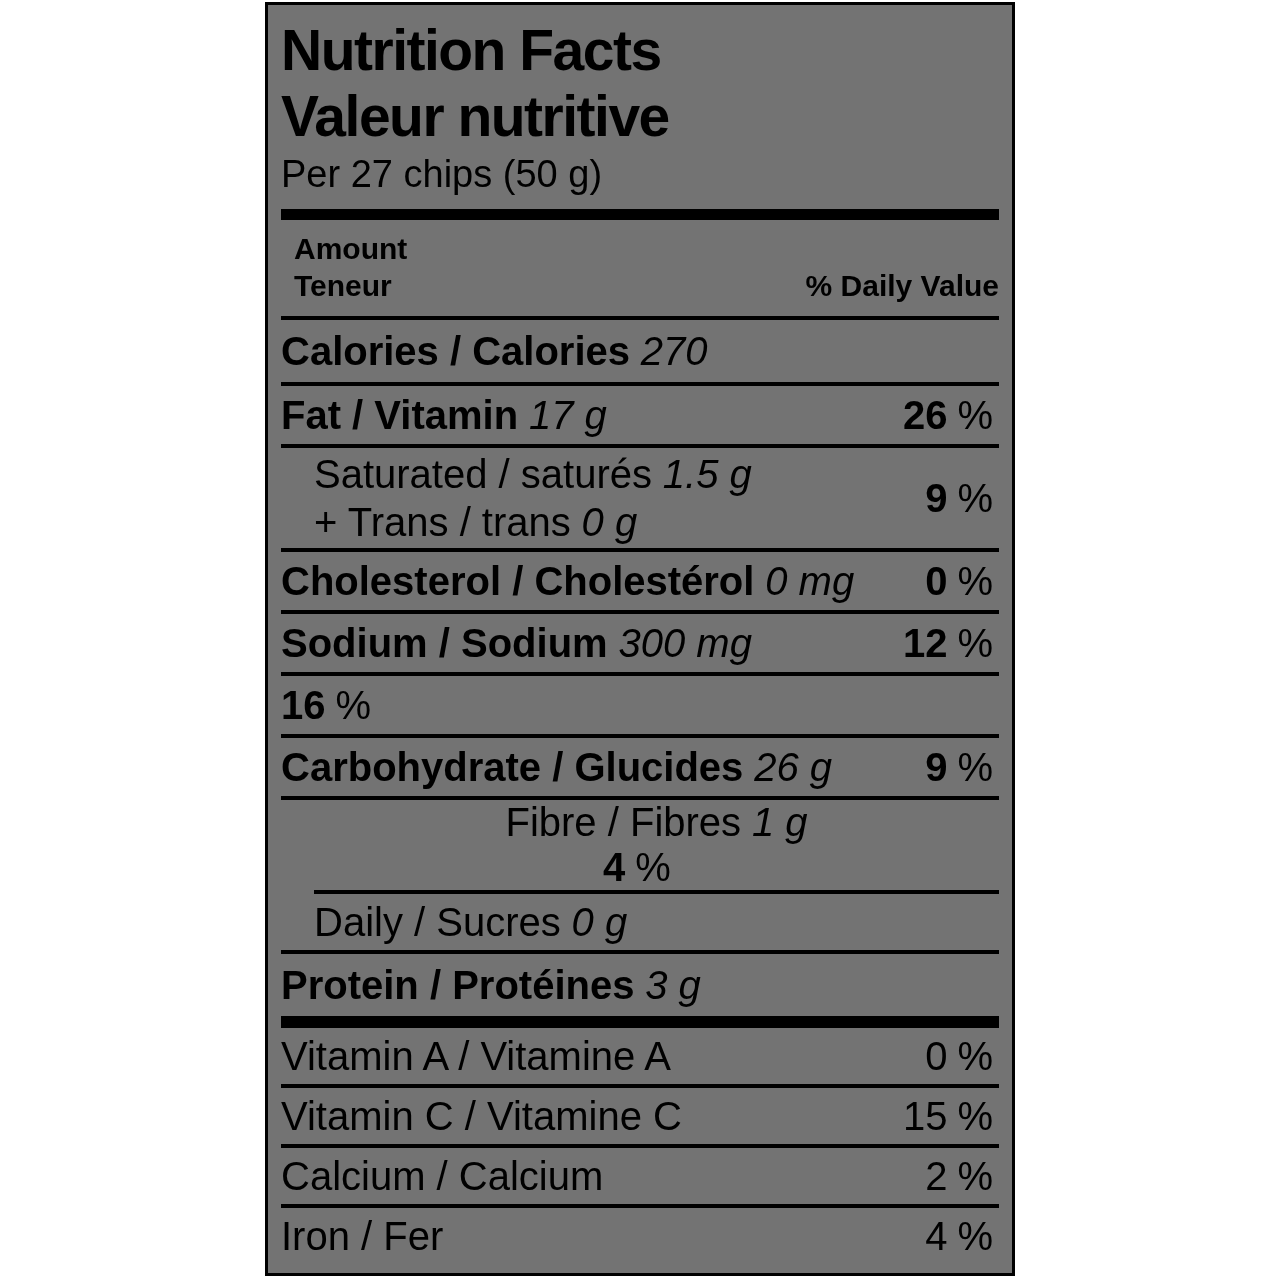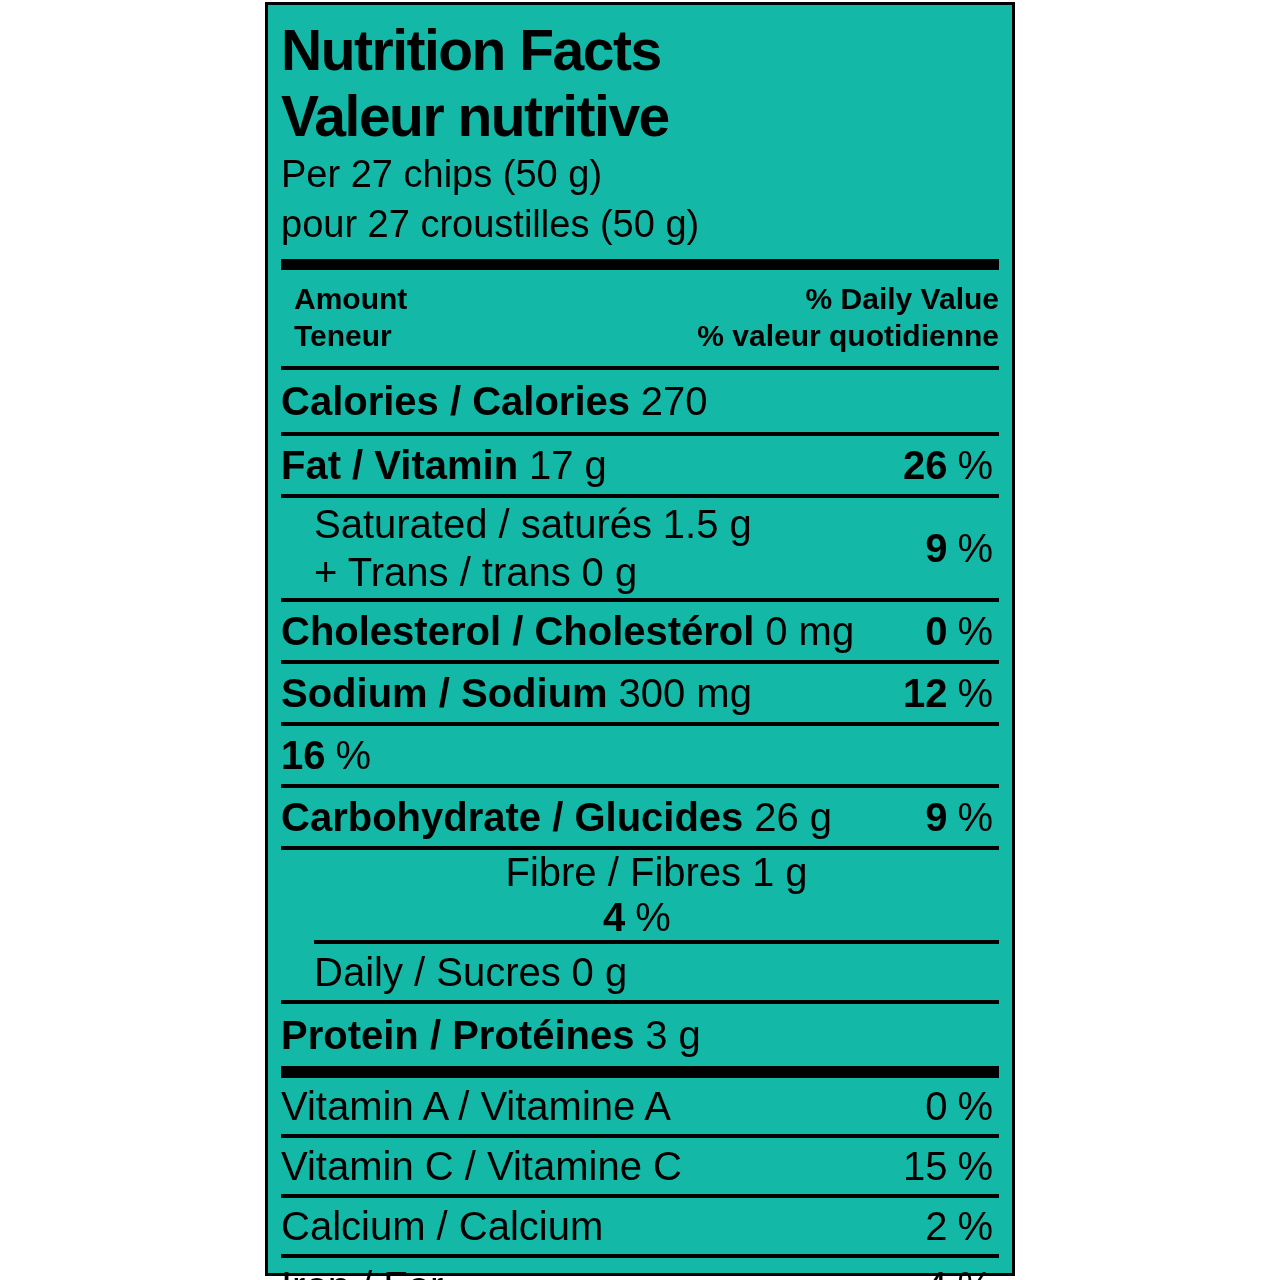--- a/index.html
+++ b/index.html
@@ -8,21 +8,21 @@
     background: #ffffff;
     font-family: "Liberation Sans", "DejaVu Sans", sans-serif;
     color: #000000;
     overflow: hidden;
   }
   .nft {
     position: absolute;
     left: 265px; top: 2px;
     width: 750px; height: 1274px;
     border: 3px solid #000000;
-    background: #14b8a6;
+    background: #737373;
     padding: 0 13px;
   }
   .hdr { padding-top: 12px; padding-bottom: 10px; }
   .title {
     font-size: 57px; font-weight: bold;
     line-height: 66px; letter-spacing: -1.5px;
     white-space: nowrap;
   }
   .serving { font-size: 38px; line-height: 50px; white-space: nowrap; }
   .bar  { height: 11px; background: #000000; }
@@ -40,47 +40,45 @@
     font-size: 40px; min-height: 58px;
   }
   .row.h62  { min-height: 62px; }
   .row.h100 { min-height: 100px; }
   .row.h54  { min-height: 54px; flex-direction: column; }
   .row.h56  { min-height: 56px; }
   .row .left  { white-space: nowrap; }
   .row .left.two { line-height: 48px; }
   .indent { padding-left: 33px; }
   .b { font-weight: bold; }
-  .amt { margin-left: 0.27em; }
+  .amt { margin-left: 0.27em; font-style: italic; }
   .dv { white-space: nowrap; margin-right: 6px; flex-shrink: 0; }
   .pct { margin-left: 0.25em; }
   .micro { font-size: 40px; gap: 8px; }
 </style>
 </head>
 <body>
 
 <div class="nft">
 
   <div class="hdr">
     <div class="title">Nutrition Facts</div>
     <div class="title">Valeur nutritive</div>
     <div class="serving">Per 27 chips (50 g)</div>
-    <div class="serving">pour 27 croustilles (50 g)</div>
   </div>
 
   <div class="bar"></div>
 
   <div class="cols">
     <div class="left">
       <div>Amount</div>
       <div>Teneur</div>
     </div>
     <div class="right">
       <div>% Daily Value</div>
-      <div>% valeur quotidienne</div>
     </div>
   </div>
 
   <div class="ln"></div>
 
   <div class="row h62">
     <div class="left">
       <span class="b">Calories / Calories</span><span class="amt">270</span>
     </div>
   </div>

